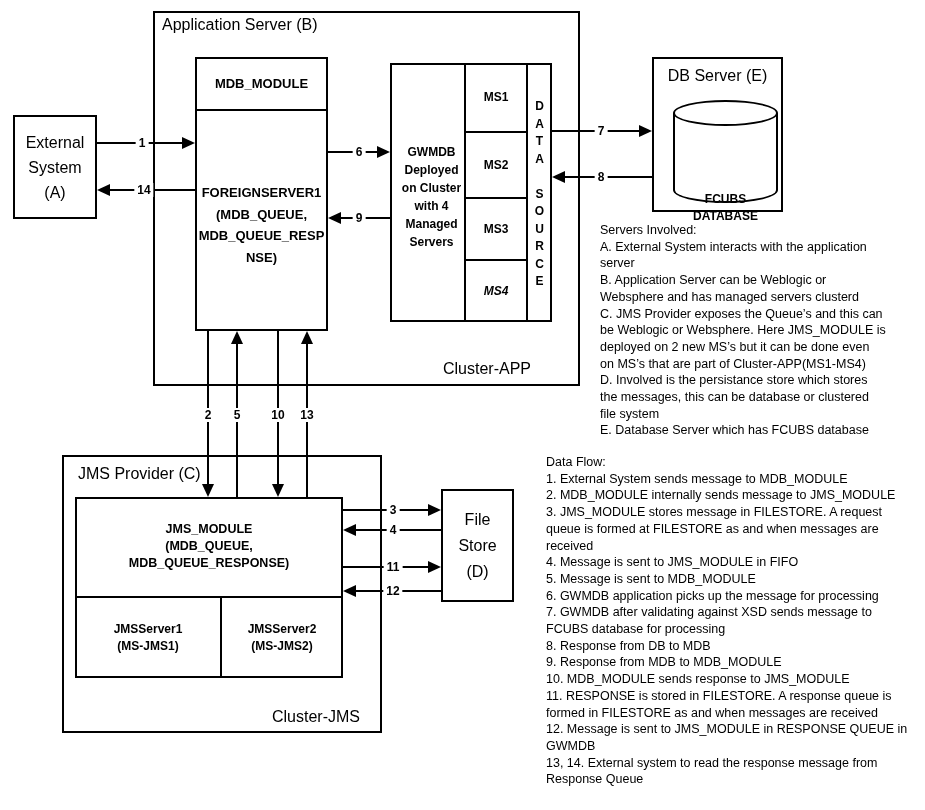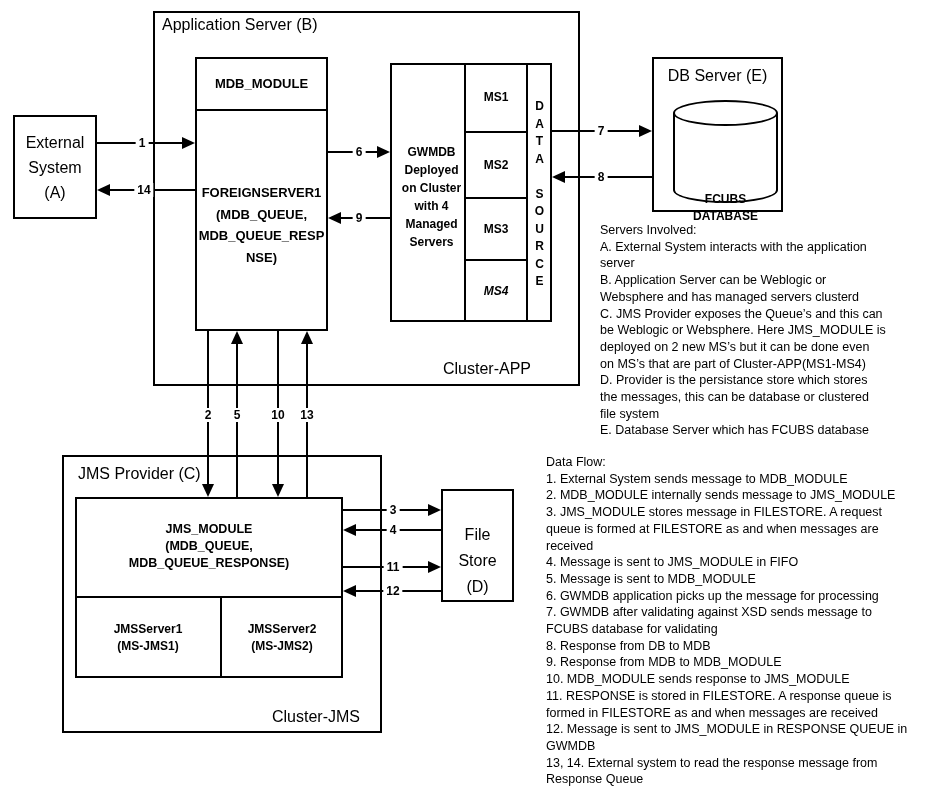--- a/index.html
+++ b/index.html
@@ -133,21 +133,21 @@
     </div>
   <div class="txt sm ctr lh17" style="left:75px;  top:621px; width:146px;">
       <div>JMSServer1</div>
       <div>(MS-JMS1)</div>
     </div>
   <div class="txt sm ctr lh17" style="left:221px; top:621px; width:122px;">
       <div>JMSServer2</div>
       <div>(MS-JMS2)</div>
     </div>
 
-  <div class="box flexctr ctr big lh26" style="left:441px; top:489px; width:73px; height:113px; font-weight:400;justify-content:flex-end;">
+  <div class="box flexctr ctr big lh26" style="left:441px; top:489px; width:73px; height:113px; font-weight:400;">
       <div>File</div>
       <div>Store</div>
       <div>(D)</div>
     </div>
 
   <div class="hline line-el" style="left:97px; top:142px; width:85px;"></div>
   <div class="ah ah-r" style="left:182px; top:137px;"></div>
 
   <div class="hline line-el" style="left:110px; top:189px; width:85px;"></div>
   <div class="ah ah-l" style="left:97px; top:184px;"></div>
@@ -206,37 +206,37 @@
   <div class="note" style="left:600px; top:222px;">
       <div>Servers Involved:</div>
       <div>A. External System interacts with the application</div>
       <div>server</div>
       <div>B. Application Server can be Weblogic or</div>
       <div>Websphere and has managed servers clusterd</div>
       <div>C. JMS Provider exposes the Queue’s and this can</div>
       <div>be Weblogic or Websphere. Here JMS_MODULE is</div>
       <div>deployed on 2 new MS’s but it can be done even</div>
       <div>on MS’s that are part of Cluster-APP(MS1-MS4)</div>
-      <div>D. Provider is the persistance store which stores</div>
+      <div>D. Involved is the persistance store which stores</div>
       <div>the messages, this can be database or clustered</div>
       <div>file system</div>
       <div>E. Database Server which has FCUBS database</div>
     </div>
   <div class="note" style="left:546px; top:454px;">
       <div>Data Flow:</div>
       <div>1. External System sends message to MDB_MODULE</div>
       <div>2. MDB_MODULE internally sends message to JMS_MODULE</div>
       <div>3. JMS_MODULE stores message in FILESTORE. A request</div>
       <div>queue is formed at FILESTORE as and when messages are</div>
       <div>received</div>
       <div>4. Message is sent to JMS_MODULE in FIFO</div>
       <div>5. Message is sent to MDB_MODULE</div>
       <div>6. GWMDB application picks up the message for processing</div>
       <div>7. GWMDB after validating against XSD sends message to</div>
-      <div>FCUBS database for validating</div>
+      <div>FCUBS database for processing</div>
       <div>8. Response from DB to MDB</div>
       <div>9. Response from MDB to MDB_MODULE</div>
       <div>10. MDB_MODULE sends response to JMS_MODULE</div>
       <div>11. RESPONSE is stored in FILESTORE. A response queue is</div>
       <div>formed in FILESTORE as and when messages are received</div>
       <div>12. Message is sent to JMS_MODULE in RESPONSE QUEUE in</div>
       <div>GWMDB</div>
       <div>13, 14. External system to read the response message from</div>
       <div>Response Queue</div>
     </div>

